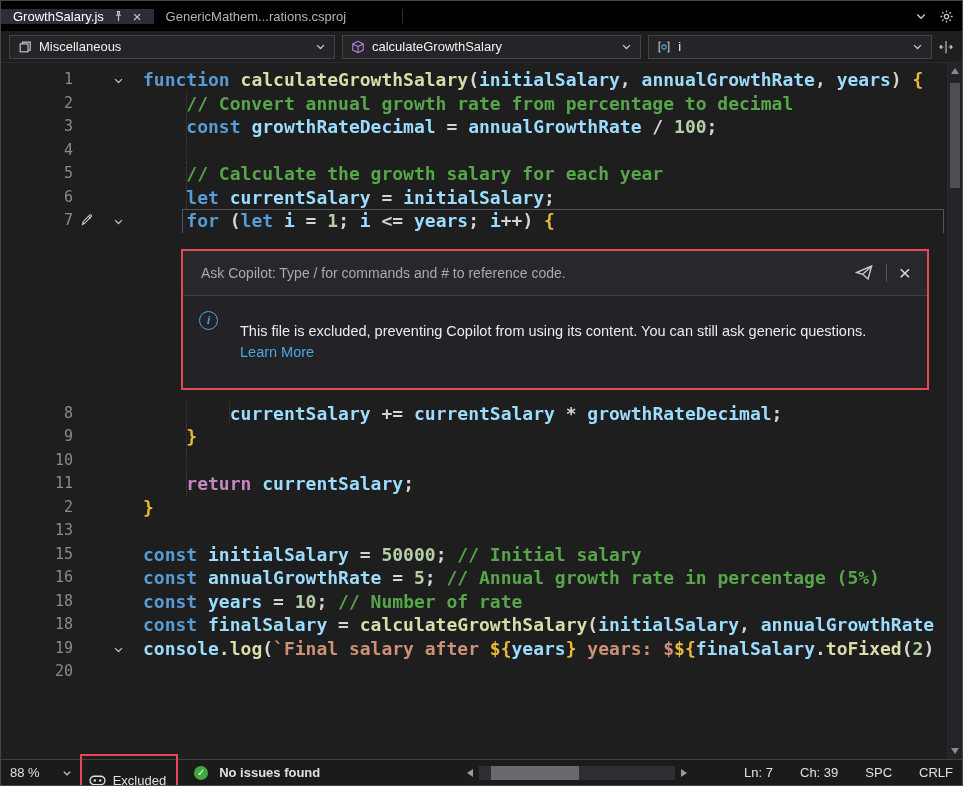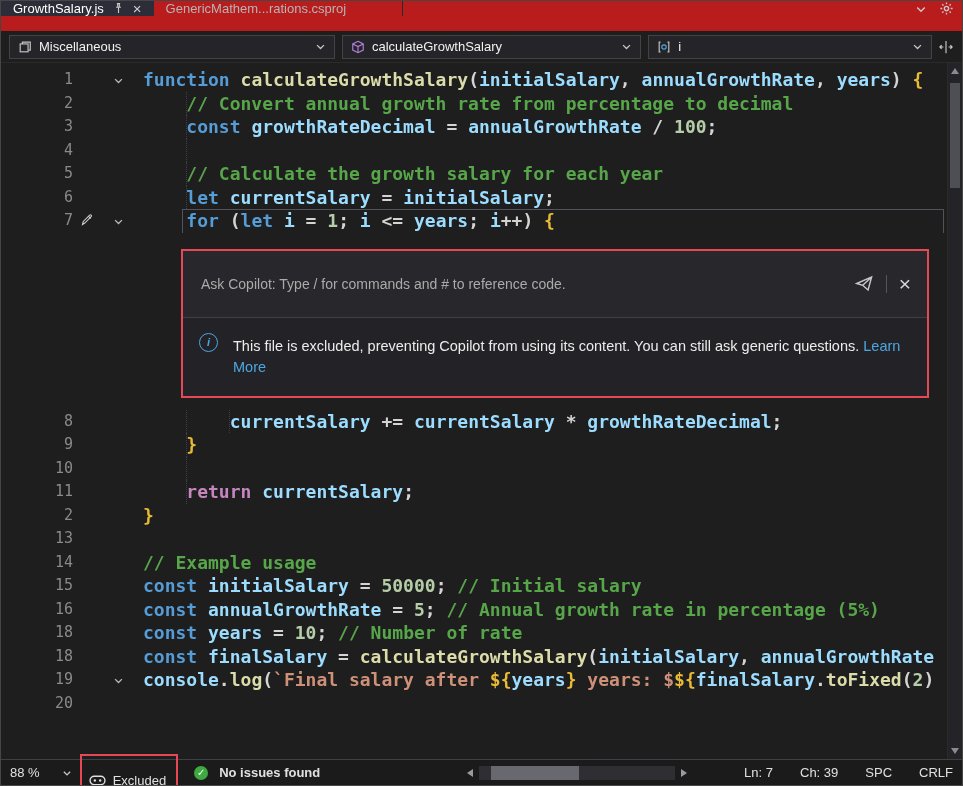--- a/index.html
+++ b/index.html
@@ -1,20 +1,20 @@
 <!DOCTYPE html>
 <html><head>
 <meta charset="utf-8">
 <style>
   html,body{margin:0;padding:0;background:#101010;}
   .app{position:relative;width:963px;height:786px;box-sizing:border-box;background:#1E1E1E;
        border:1px solid #464646;font-family:"Liberation Sans",sans-serif;color:#DDD;overflow:hidden;}
 
   
-  .tabbar{height:30px;background:#b91c1c;display:flex;align-items:flex-start;font-size:13px;}
+  .tabbar{height:30px;background:#000000;display:flex;align-items:center;font-size:13px;}
   .tab{display:flex;align-items:center;gap:8px;padding:0 12px;cursor:default;}
   .tab.active{background:#2D2D39;color:#FFF;}
   .tab.inactive{color:#B5B5B5;border-right:1px solid #2A2A2B;padding-right:56px;}
   .tab .x{font-size:15px;color:#CFCFCF;line-height:1;}
   .tabbar-right{margin-left:auto;display:flex;align-items:center;gap:12px;padding-right:8px;}
 
   
   .navbar{height:32px;background:#1E1E1E;border-bottom:1px solid #2A2A2B;display:flex;align-items:center;gap:7px;padding:0 8px;box-sizing:border-box;}
   .combo{height:24px;box-sizing:border-box;background:#252529;border:1px solid #434346;display:flex;align-items:center;gap:7px;padding:0 8px;font-size:13px;color:#F1F1F1;}
   .combo .caret{margin-left:auto;}
@@ -30,30 +30,30 @@
   .pen{position:absolute;left:80px;top:5px;}
   .fold{position:absolute;left:112px;top:7px;width:16px;}
   .guide{position:absolute;left:185px;top:0;bottom:0;border-left:1px dotted #3F3F46;}
   .guide2{position:absolute;left:228px;top:0;bottom:0;border-left:1px dotted #3F3F46;}
   .rowbox{position:absolute;left:181px;right:3px;top:0;bottom:-1px;border:1px solid #52525A;pointer-events:none;}
   .t-k{color:#569CD6}.t-c{color:#C586C0}.t-f{color:#DCDCAA}.t-v{color:#9CDCFE}
   .t-n{color:#B5CEA8}.t-m{color:#57A64A}.t-s{color:#CE9178}.t-p{color:#D4D4D4}.t-b{color:#E8BA36}
 
   
   .copilot-popup{margin:16px 0 12px 180px;width:748px;box-sizing:border-box;border:2px solid #E74856;background:#27272C;}
-  .popup-input-row{height:44px;display:flex;align-items:center;padding:11px 16px;}
+  .popup-input-row{height:44px;display:flex;align-items:center;padding:0 16px;}
   .popup-input-row input{flex:1;background:transparent;border:none;outline:none;color:#BBB;font-size:14px;font-family:"Liberation Sans",sans-serif;}
   .popup-input-row input::placeholder{color:#ABABAB;opacity:1;}
   .vsep{width:1px;height:18px;background:#55555C;margin:0 12px;}
   .popup-close{font-size:21px;color:#D8D8D8;line-height:1;}
   .popup-msg{border-top:1px solid #3F3F46;background:#232327;padding:13px 16px;display:flex;gap:10px;
              font-size:14.5px;color:#ECECEC;line-height:21px;}
   .info-i{flex:none;width:17px;height:17px;margin-top:2px;border-radius:50%;border:1.5px solid #4DA6E0;color:#4DA6E0;
           font-size:11px;font-weight:bold;display:flex;align-items:center;justify-content:center;font-style:italic;}
-  .popup-msg p{margin:5px;max-width:680px;}
+  .popup-msg p{margin:12px;max-width:680px;}
   .popup-msg a{color:#4DA6E0;text-decoration:none;cursor:pointer;}
 
   
   .vscroll{position:absolute;top:62px;right:0;bottom:26px;width:15px;background:#242428;border-left:1px solid #2A2A2B;box-sizing:border-box;}
   .vthumb{position:absolute;top:20px;left:2px;width:10px;height:105px;background:#4E4E55;}
   .tri-up{width:0;height:0;border-left:4px solid transparent;border-right:4px solid transparent;border-bottom:6px solid #8A8A90;margin:5px auto 0;}
   .tri-down{width:0;height:0;border-left:4px solid transparent;border-right:4px solid transparent;border-top:6px solid #8A8A90;margin:0 auto;}
   .vscroll .tri-down{position:absolute;bottom:5px;left:3px;}
 
   
@@ -192,21 +192,20 @@
       </div>
     </div>
 
     <div id="lines-bottom">
         <div class="line"><span class="ln">8</span><i class="guide"></i><i class="guide2"></i><span class="t-p">        </span><span class="t-v">currentSalary</span><span class="t-p"> += </span><span class="t-v">currentSalary</span><span class="t-p"> * </span><span class="t-v">growthRateDecimal</span><span class="t-p">;</span></div>
         <div class="line"><span class="ln">9</span><i class="guide"></i><span class="t-p">    </span><span class="t-b">}</span></div>
         <div class="line"><span class="ln">10</span><i class="guide"></i></div>
         <div class="line"><span class="ln">11</span><i class="guide"></i><span class="t-p">    </span><span class="t-c">return</span><span class="t-p"> </span><span class="t-v">currentSalary</span><span class="t-p">;</span></div>
         <div class="line"><span class="ln">2</span><span class="t-b">}</span></div>
         <div class="line"><span class="ln">13</span></div>
-        <div class="line"><span class="ln">14</span><span class="t-m">// Example usage</span></div>
         <div class="line"><span class="ln">15</span><span class="t-k">const</span><span class="t-p"> </span><span class="t-v">initialSalary</span><span class="t-p"> = </span><span class="t-n">50000</span><span class="t-p">; </span><span class="t-m">// Initial salary</span></div>
         <div class="line"><span class="ln">16</span><span class="t-k">const</span><span class="t-p"> </span><span class="t-v">annualGrowthRate</span><span class="t-p"> = </span><span class="t-n">5</span><span class="t-p">; </span><span class="t-m">// Annual growth rate in percentage (5%)</span></div>
         <div class="line"><span class="ln">18</span><span class="t-k">const</span><span class="t-p"> </span><span class="t-v">years</span><span class="t-p"> = </span><span class="t-n">10</span><span class="t-p">; </span><span class="t-m">// Number of rate</span></div>
         <div class="line"><span class="ln">18</span><span class="t-k">const</span><span class="t-p"> </span><span class="t-v">finalSalary</span><span class="t-p"> = </span><span class="t-f">calculateGrowthSalary</span><span class="t-p">(</span><span class="t-v">initialSalary</span><span class="t-p">, </span><span class="t-v">annualGrowthRate</span></div>
         <div class="line"><span class="ln">19</span><span class="fold"><svg width="11" height="11" viewBox="0 0 16 16" fill="none" stroke="#B9B9B9" stroke-width="2">
               <path d="M3 6l5 5 5-5"></path>
             </svg></span><span class="t-v">console</span><span class="t-p">.</span><span class="t-f">log</span><span class="t-p">(</span><span class="t-s">`Final salary after </span><span class="t-b">${</span><span class="t-v">years</span><span class="t-b">}</span><span class="t-s"> years: $</span><span class="t-b">${</span><span class="t-v">finalSalary</span><span class="t-p">.</span><span class="t-f">toFixed</span><span class="t-p">(</span><span class="t-n">2</span><span class="t-p">)</span></div>
         <div class="line"><span class="ln">20</span></div>
       </div>
   </div>

